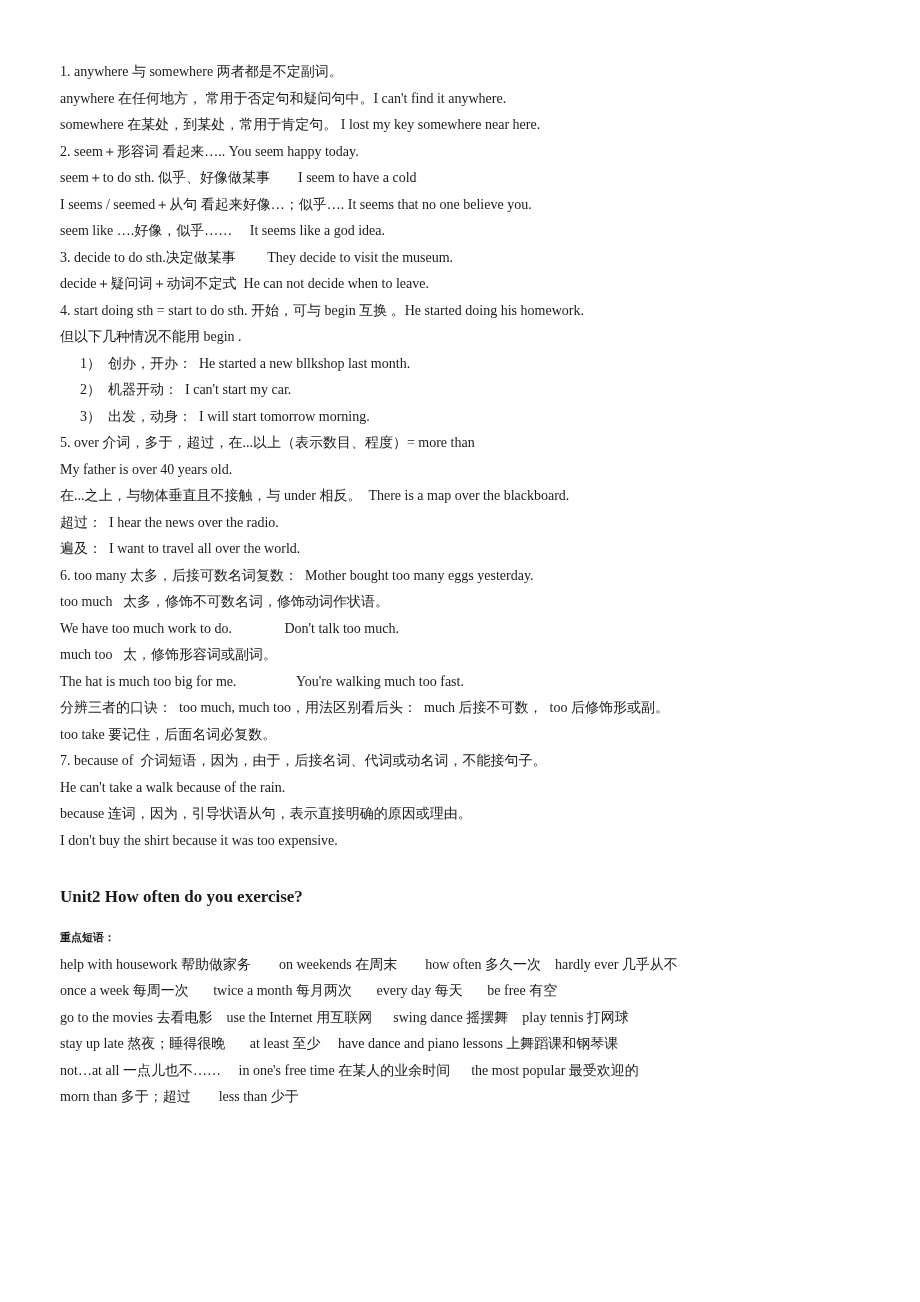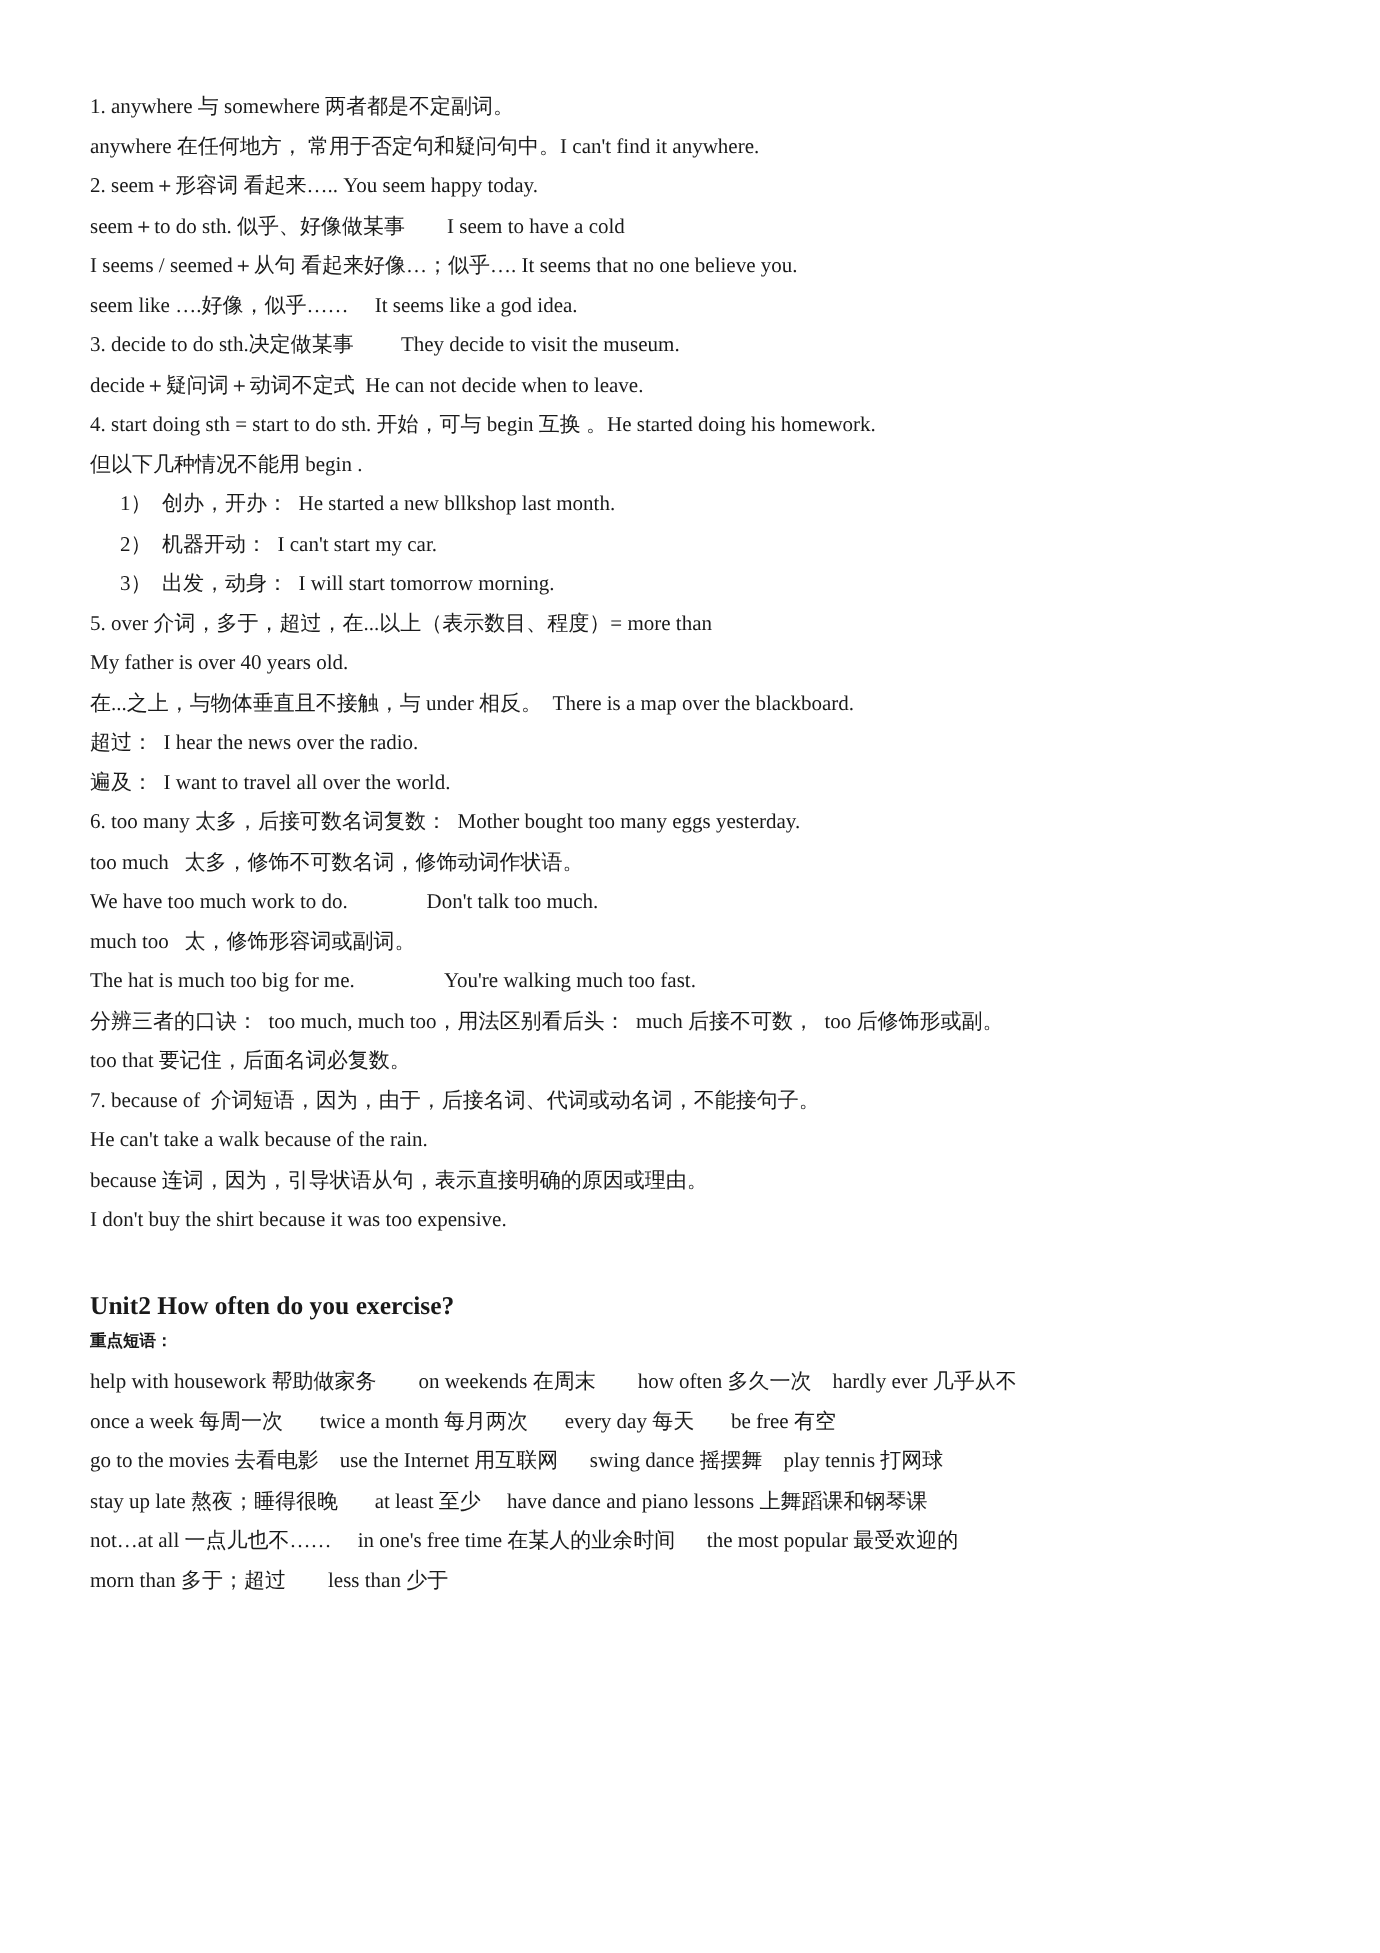--- a/index.html
+++ b/index.html
@@ -27,20 +27,21 @@
   </style>
 </head>
 <body>
 
 <div>
 
   <div>
 
     <p>1.   anywhere 与 somewhere   两者都是不定副词。</p>
     <p>anywhere   在任何地方，   常用于否定句和疑问句中。I can't find it anywhere.</p>
+    <p>somewhere   在某处，到某处，常用于肯定句。  I lost my key somewhere near here.</p>
     <p>2. seem＋形容词   看起来….. You seem happy today.</p>
     <p>seem＋to do sth. 似乎、好像做某事&nbsp;&nbsp;&nbsp;&nbsp;&nbsp;&nbsp;&nbsp;&nbsp;I seem to have a cold</p>
     <p>I seems / seemed＋从句   看起来好像…；似乎….   It seems that no one believe you.</p>
     <p>seem like ….好像，似乎……&nbsp;&nbsp;&nbsp;&nbsp;&nbsp;It seems like a god idea.</p>
     <p>3. decide to do sth.决定做某事&nbsp;&nbsp;&nbsp;&nbsp;&nbsp;&nbsp;&nbsp;&nbsp;&nbsp;They decide to visit the museum.</p>
     <p>decide＋疑问词＋动词不定式&nbsp;&nbsp;He can not decide when to leave.</p>
     <p>4. start doing sth = start to do sth. 开始，可与 begin 互换 。He started doing his homework.</p>
     <p>但以下几种情况不能用 begin .</p>
 
     <p class="indent">1）&nbsp; 创办，开办：&nbsp; He started a new bllkshop last month.</p>
@@ -51,31 +52,31 @@
     <p>My father is over 40 years old.</p>
     <p>在...之上，与物体垂直且不接触，与 under 相反。&nbsp; There is a map over the blackboard.</p>
     <p>超过：&nbsp; I hear the news over the radio.</p>
     <p>遍及：&nbsp; I want to travel all over the world.</p>
     <p>6. too many 太多，后接可数名词复数：&nbsp; Mother bought too many eggs yesterday.</p>
     <p>too much&nbsp;&nbsp; 太多，修饰不可数名词，修饰动词作状语。</p>
     <p>We have too much work to do.&nbsp;&nbsp;&nbsp;&nbsp;&nbsp;&nbsp;&nbsp;&nbsp;&nbsp;&nbsp;&nbsp;&nbsp;&nbsp;&nbsp;&nbsp;Don't talk too much.</p>
     <p>much too&nbsp;&nbsp; 太，修饰形容词或副词。</p>
     <p>The hat is much too big for me.&nbsp;&nbsp;&nbsp;&nbsp;&nbsp;&nbsp;&nbsp;&nbsp;&nbsp;&nbsp;&nbsp;&nbsp;&nbsp;&nbsp;&nbsp;&nbsp;&nbsp;You're walking much too fast.</p>
     <p>分辨三者的口诀：&nbsp; too much, much too，用法区别看后头：&nbsp; much 后接不可数，&nbsp; too 后修饰形或副。</p>
-    <p>too that 要记住，后面名词必复数。</p>
+    <p>too take 要记住，后面名词必复数。</p>
     <p>7. because of&nbsp; 介词短语，因为，由于，后接名词、代词或动名词，不能接句子。</p>
     <p>He can't take a walk because of the rain.</p>
     <p>because 连词，因为，引导状语从句，表示直接明确的原因或理由。</p>
     <p>I don't buy the shirt because it was too expensive.</p>
 
   </div>
 
   <div style="margin-top: 30px;">
 
-    <div style="font-weight: bold; font-size: 17px; margin-bottom: 0;">Unit2 How often do you exercise?</div>
+    <div style="font-weight: bold; font-size: 17px; margin-bottom: 16px;">Unit2 How often do you exercise?</div>
 
     <div style="font-weight: bold; font-size: 11px; margin-bottom: 6px;">重点短语：</div>
 
     <p>help with housework 帮助做家务&nbsp;&nbsp;&nbsp;&nbsp;&nbsp;&nbsp;&nbsp;&nbsp;on weekends 在周末&nbsp;&nbsp;&nbsp;&nbsp;&nbsp;&nbsp;&nbsp;&nbsp;how often 多久一次&nbsp;&nbsp;&nbsp; hardly ever 几乎从不</p>
     <p>once a week 每周一次&nbsp;&nbsp;&nbsp;&nbsp;&nbsp;&nbsp; twice a month 每月两次&nbsp;&nbsp;&nbsp;&nbsp;&nbsp;&nbsp; every day 每天&nbsp;&nbsp;&nbsp;&nbsp;&nbsp;&nbsp; be free 有空</p>
     <p>go to the movies 去看电影&nbsp;&nbsp;&nbsp; use the Internet 用互联网&nbsp;&nbsp;&nbsp;&nbsp;&nbsp;&nbsp;swing dance 摇摆舞&nbsp;&nbsp;&nbsp;&nbsp;play tennis 打网球</p>
     <p>stay up late 熬夜；睡得很晚&nbsp;&nbsp;&nbsp;&nbsp;&nbsp;&nbsp; at least 至少&nbsp;&nbsp;&nbsp;&nbsp; have dance and piano lessons 上舞蹈课和钢琴课</p>
     <p>not…at all 一点儿也不……&nbsp;&nbsp;&nbsp;&nbsp; in one's free time 在某人的业余时间&nbsp;&nbsp;&nbsp;&nbsp;&nbsp;&nbsp;the most popular 最受欢迎的</p>
     <p>morn than 多于；超过&nbsp;&nbsp;&nbsp;&nbsp;&nbsp;&nbsp;&nbsp;&nbsp;less than 少于</p>
 

